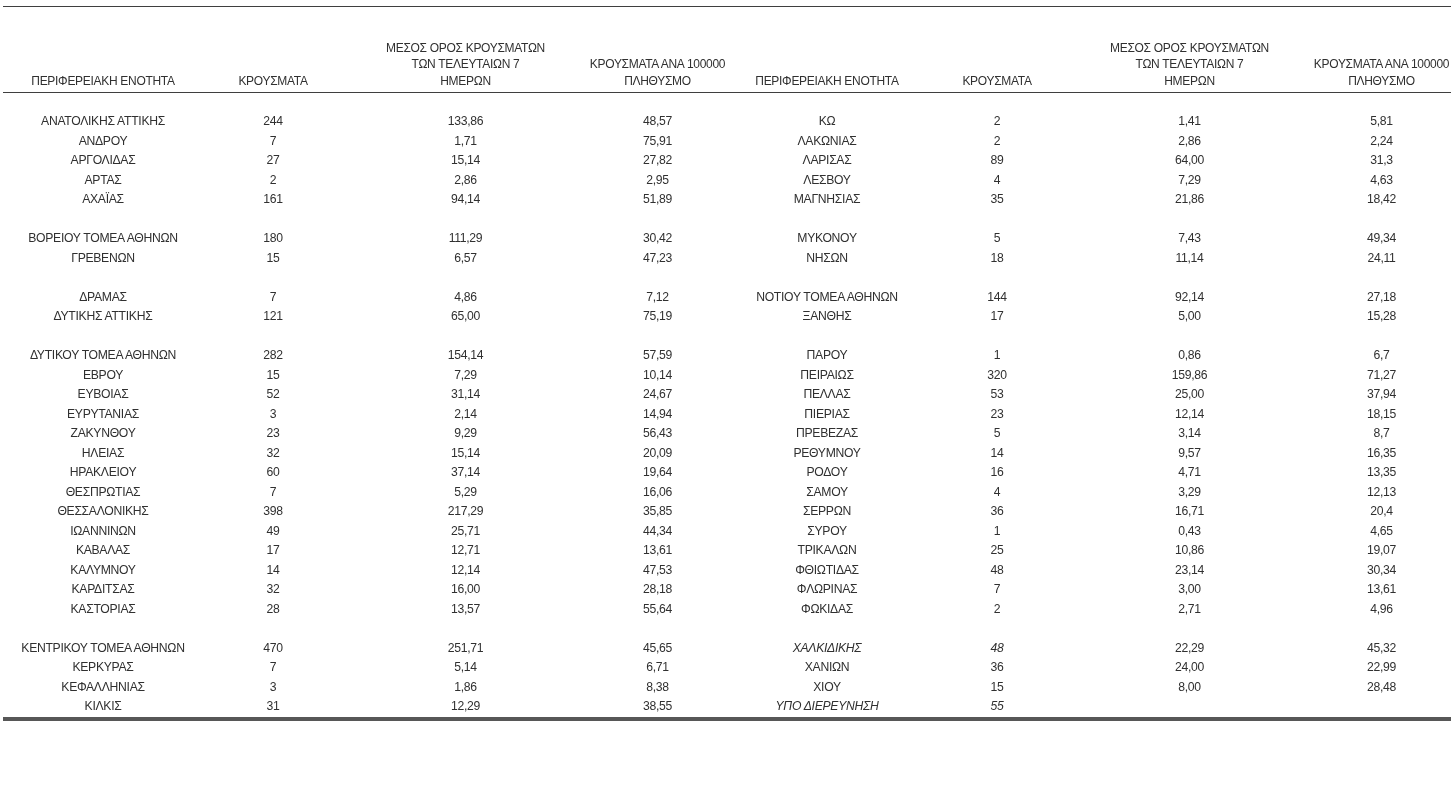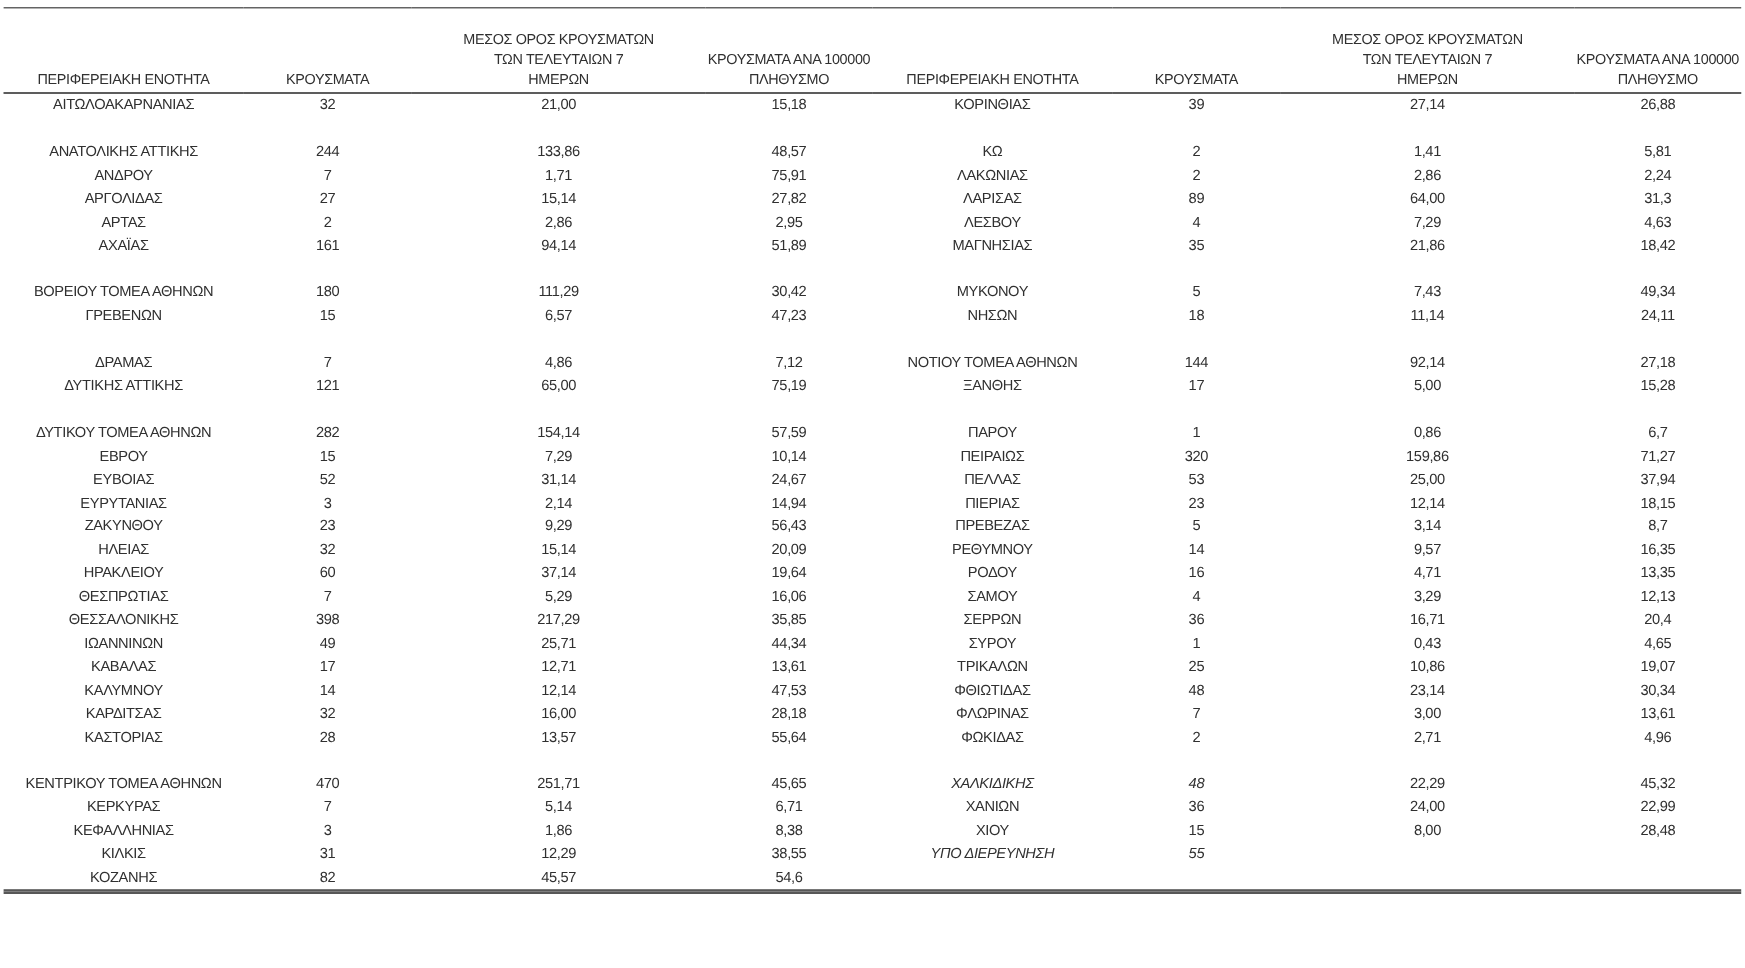--- a/index.html
+++ b/index.html
@@ -16,21 +16,21 @@
     margin: 6px 0 0 3px;
     width: 1448px;
     border-collapse: collapse;
     table-layout: fixed;
   }
   col.c-region  { width: 200px; }
   col.c-cases   { width: 140px; }
   col.c-avg7    { width: 245px; }
   col.c-per100k { width: 139px; }
   thead th {
-    height: 71px;
+    height: 86px;
     vertical-align: bottom;
     text-align: center;
     font-weight: normal;
     font-size: 12px;
     line-height: 16.5px;
     letter-spacing: -0.3px;
     white-space: pre-line;
     padding: 2px 0 3px 0;
     border-top: 1px solid #3f3f3f;
     border-bottom: 1px solid #3f3f3f;
@@ -83,30 +83,20 @@
         <th>ΚΡΟΥΣΜΑΤΑ</th>
         <th>ΜΕΣΟΣ ΟΡΟΣ ΚΡΟΥΣΜΑΤΩΝ
 ΤΩΝ ΤΕΛΕΥΤΑΙΩΝ 7
 ΗΜΕΡΩΝ</th>
         <th>ΚΡΟΥΣΜΑΤΑ ΑΝΑ 100000
 ΠΛΗΘΥΣΜΟ</th>
       </tr>
     </thead>
     <tbody>
         <tr>
-          <td>ΑΙΤΩΛΟΑΚΑΡΝΑΝΙΑΣ</td>
-          <td>32</td>
-          <td>21,00</td>
-          <td>15,18</td>
-          <td>ΚΟΡΙΝΘΙΑΣ</td>
-          <td>39</td>
-          <td>27,14</td>
-          <td>26,88</td>
-        </tr>
-        <tr>
           <td></td>
           <td></td>
           <td></td>
           <td></td>
           <td></td>
           <td></td>
           <td></td>
           <td></td>
         </tr>
         <tr>
@@ -412,26 +402,16 @@
         <tr>
           <td>ΚΙΛΚΙΣ</td>
           <td>31</td>
           <td>12,29</td>
           <td>38,55</td>
           <td class="it">ΥΠΟ ΔΙΕΡΕΥΝΗΣΗ</td>
           <td class="it">55</td>
           <td></td>
           <td></td>
         </tr>
-        <tr>
-          <td>ΚΟΖΑΝΗΣ</td>
-          <td>82</td>
-          <td>45,57</td>
-          <td>54,6</td>
-          <td></td>
-          <td></td>
-          <td></td>
-          <td></td>
-        </tr>
       </tbody>
   </table>
   <div class="bottom-double"></div>
 </div>
 
 </body></html>

